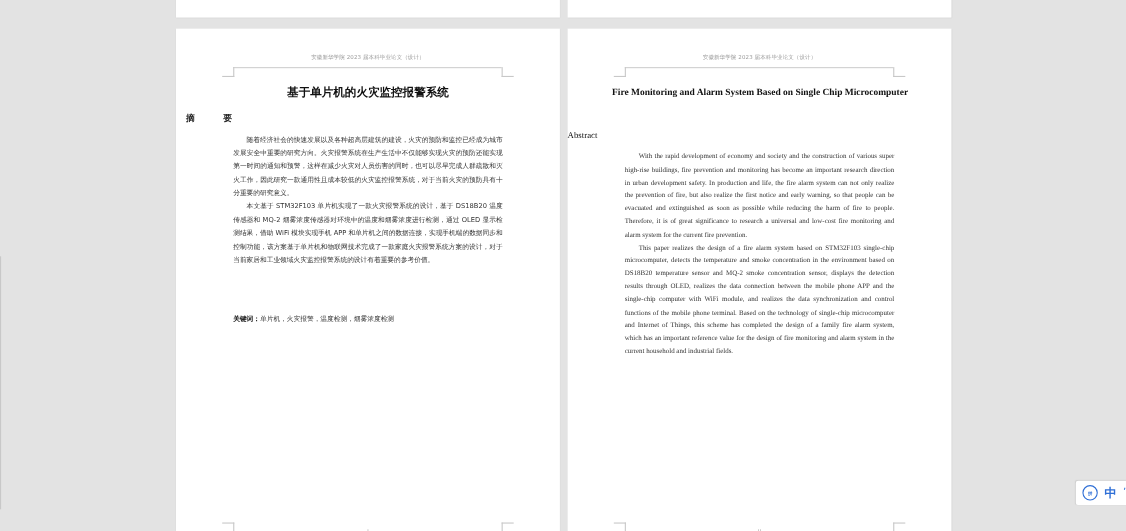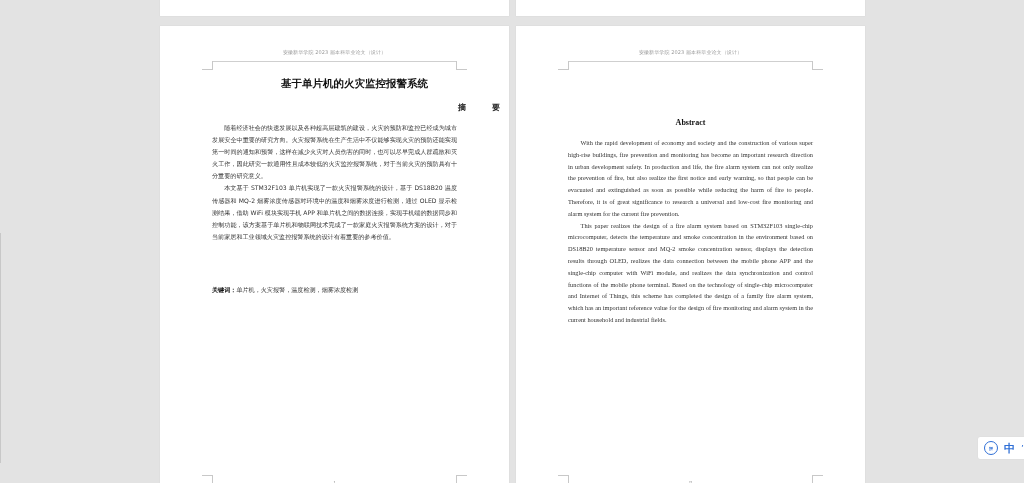--- a/index.html
+++ b/index.html
@@ -36,24 +36,24 @@
   .corner.bl { top: 449px; left: 42px; border-right-width: 1px; border-top-width: 1px; }
   .corner.br { top: 449px; right: 42px; border-left-width: 1px; border-top-width: 1px; }
   .pg-num {
     position: absolute; top: 454px; left: 0; width: 100%; text-align: center;
     font-size: 4px; color: #888;
   }
 
   
   .cn-title {
     position: absolute; top: 51px; left: 0; width: 100%; text-align: center;
-    font-family: Liberation Serif, serif; font-weight: bold; font-size: 10.5px; color: #111; margin-left: 20px;
+    font-family: Liberation Serif, serif; font-weight: bold; font-size: 10.5px; color: #111;
   }
   .cn-abs-head {
-    position: absolute; top: 76px; left: 0; width: 100%; text-align: right;
+    position: absolute; top: 76px; left: 0; width: 100%; text-align: left;
     font-family: Liberation Mono, monospace; font-weight: bold; font-size: 8px; color: #222;
     letter-spacing: 9px; text-indent: 9px;
   }
   .cn-body {
     position: absolute; left: 52px; width: 245px; color: #333;
     font-family: "DejaVu Sans", sans-serif; font-size: 6.1px; line-height: 12.1px;
     text-align: justify;
   }
   .cn-body p { margin: 0; text-indent: 2em; }
   .cn-body.p1 { top: 96px; }
@@ -62,22 +62,22 @@
     font-family: "DejaVu Sans", sans-serif; font-size: 6.1px; color: #333;
   }
   .cn-kw b { color: #111; }
 
   
   .en-title {
     position: absolute; top: 50px; left: 40px; width: 270px; text-align: center;
     font-weight: bold; font-size: 8.6px; line-height: 15.5px; color: #111;
   }
   .en-abs-head {
-    position: absolute; top: 92px; left: 0; width: 100%; text-align: center;
-    font-weight: bold; font-size: 8px; color: #111;
+    position: absolute; top: 92px; left: 0; width: 100%; 
+    font-weight: normal; font-size: 8px; color: #111;
   }
   .en-body {
     position: absolute; left: 52px; width: 245px; color: #333;
     font-size: 6.3px; line-height: 11.8px; text-align: justify;
   }
   .en-body p { margin: 0; text-indent: 2em; }
   .en-body.p { top: 111px; }
   .en-kw {
     position: absolute; left: 52px; top: 338px; width: 245px;
     font-size: 7.3px; line-height: 13px; color: #222; text-align: justify;
@@ -131,20 +131,21 @@
   <div class="corner br"></div>
   <div class="pg-num">I</div>
 </div>
 
 <div class="page main-r">
   <div class="hdr-text">安徽新华学院 2023 届本科毕业论文（设计）</div>
   <div class="hdr-line"></div>
   <div class="corner tl"></div>
   <div class="corner tr"></div>
 
+  <div class="en-title">Fire Monitoring and Alarm System Based on Single Chip Microcomputer</div>
   <div class="en-abs-head">Abstract</div>
 
   <div class="en-body p">
     <p>With the rapid development of economy and society and the construction of various super high-rise buildings, fire prevention and monitoring has become an important research direction in urban development safety. In production and life, the fire alarm system can not only realize the prevention of fire, but also realize the first notice and early warning, so that people can be evacuated and extinguished as soon as possible while reducing the harm of fire to people. Therefore, it is of great significance to research a universal and low-cost fire monitoring and alarm system for the current fire prevention.</p>
     <p>This paper realizes the design of a fire alarm system based on STM32F103 single-chip microcomputer, detects the temperature and smoke concentration in the environment based on DS18B20 temperature sensor and MQ-2 smoke concentration sensor, displays the detection results through OLED, realizes the data connection between the mobile phone APP and the single-chip computer with WiFi module, and realizes the data synchronization and control functions of the mobile phone terminal. Based on the technology of single-chip microcomputer and Internet of Things, this scheme has completed the design of a family fire alarm system, which has an important reference value for the design of fire monitoring and alarm system in the current household and industrial fields.</p>
   </div>
 
 
   <div class="corner bl"></div>
   <div class="corner br"></div>

